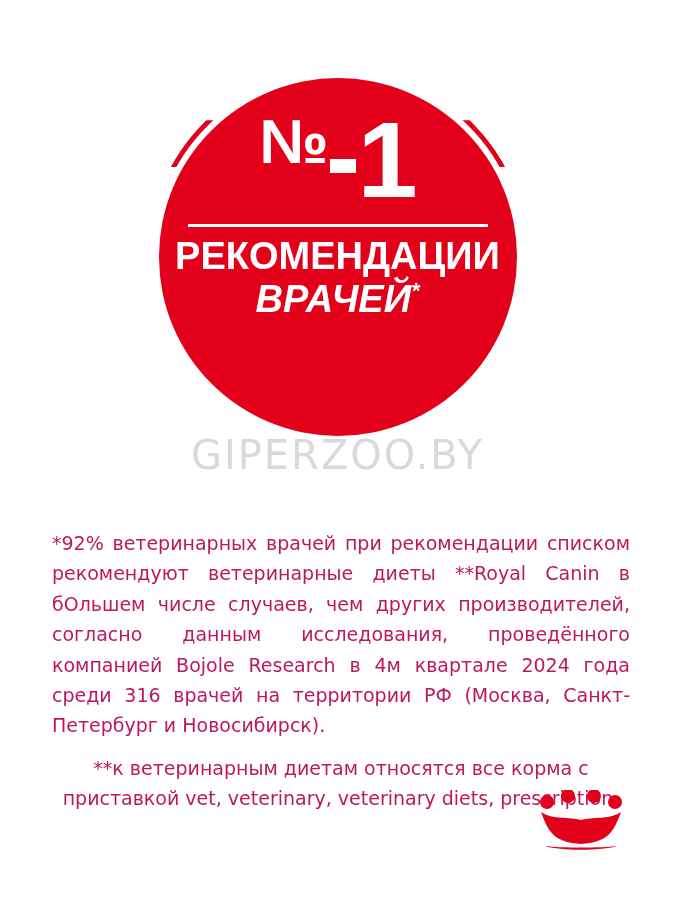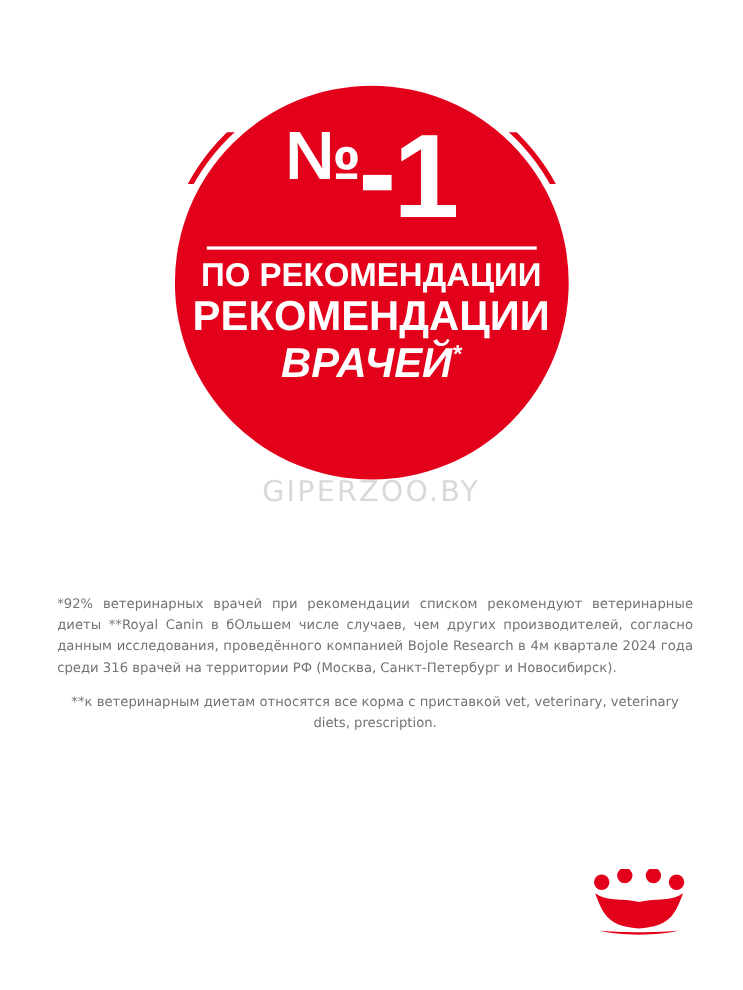--- a/index.html
+++ b/index.html
@@ -119,39 +119,39 @@
   }
   .badge-l3 .star { font-size: 22px; vertical-align: 14px; }
 
   
   .watermark {
     position: absolute;
     left: 0;
     top: 432px;
     width: 675px;
     text-align: center;
-    font-size: 26px;
+    font-size: 40px;
     letter-spacing: 2px;
     color: #d9d9d9;
     font-family: "DejaVu Sans", sans-serif;
     font-weight: normal;
     pointer-events: none;
     user-select: none;
   }
 
   
   .legal {
     position: absolute;
     left: 52px;
-    top: 540px;
+    top: 528px;
     width: 578px;
     font-family: "DejaVu Sans", sans-serif;
-    font-size: 12px;
+    font-size: 19px;
     line-height: 1.6;
-    color: #737373;
+    color: #be185d;
   }
   .legal p {
     margin: 0;
     text-align: justify;
   }
   .legal p.last {
     text-align: center;
     margin-top: 12px;
   }
 
@@ -168,21 +168,20 @@
 <body>
 
 <div class="badge-wrap">
   <div class="badge-ring"></div>
   <div class="badge-circle"></div>
   <div class="badge-inner">
     <div class="badge-num">
       <span class="sup">№</span><span class="dash"></span><span>1</span>
     </div>
     <div class="badge-div"></div>
-    <div class="badge-l1">ПО РЕКОМЕНДАЦИИ</div>
     <div class="badge-l2">РЕКОМЕНДАЦИИ</div>
     <div class="badge-l3"><span>ВРАЧЕЙ</span><span class="star">*</span></div>
   </div>
 </div>
 
 <div class="watermark">GIPERZOO.BY</div>
 
 <div class="legal">
   <p>*92% ветеринарных врачей при рекомендации списком рекомендуют ветеринарные диеты **Royal Canin в бОльшем числе случаев, чем других производителей, согласно данным исследования, проведённого компанией Bojole Research в 4м квартале 2024 года среди 316 врачей на территории РФ (Москва, Санкт-Петербург и Новосибирск).</p>
   <p class="last">**к ветеринарным диетам относятся все корма с приставкой vet, veterinary, veterinary diets, prescription.</p>

